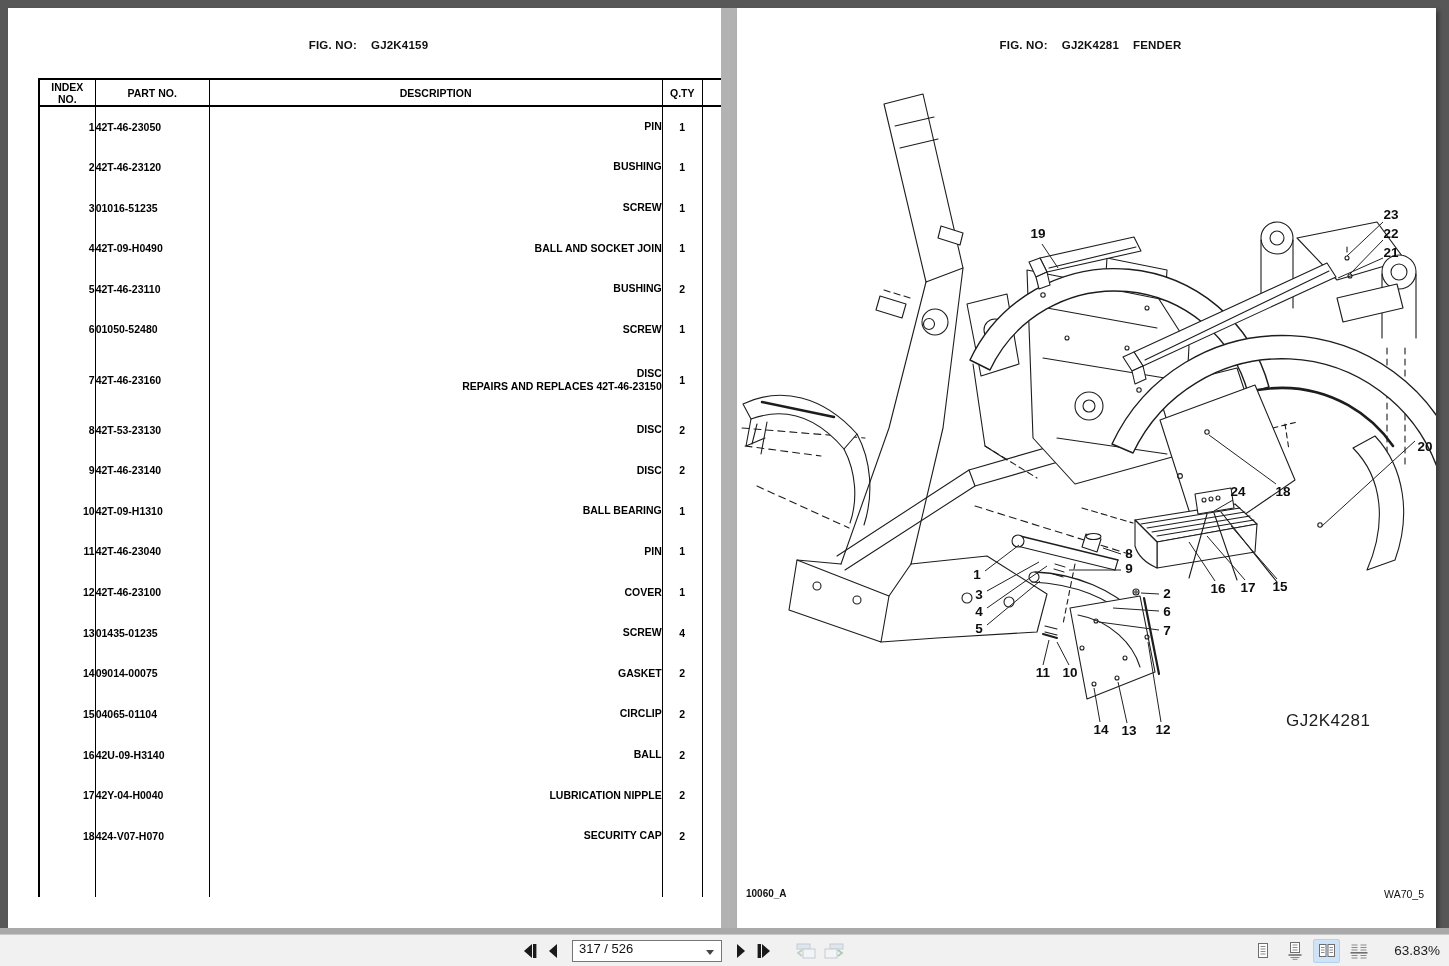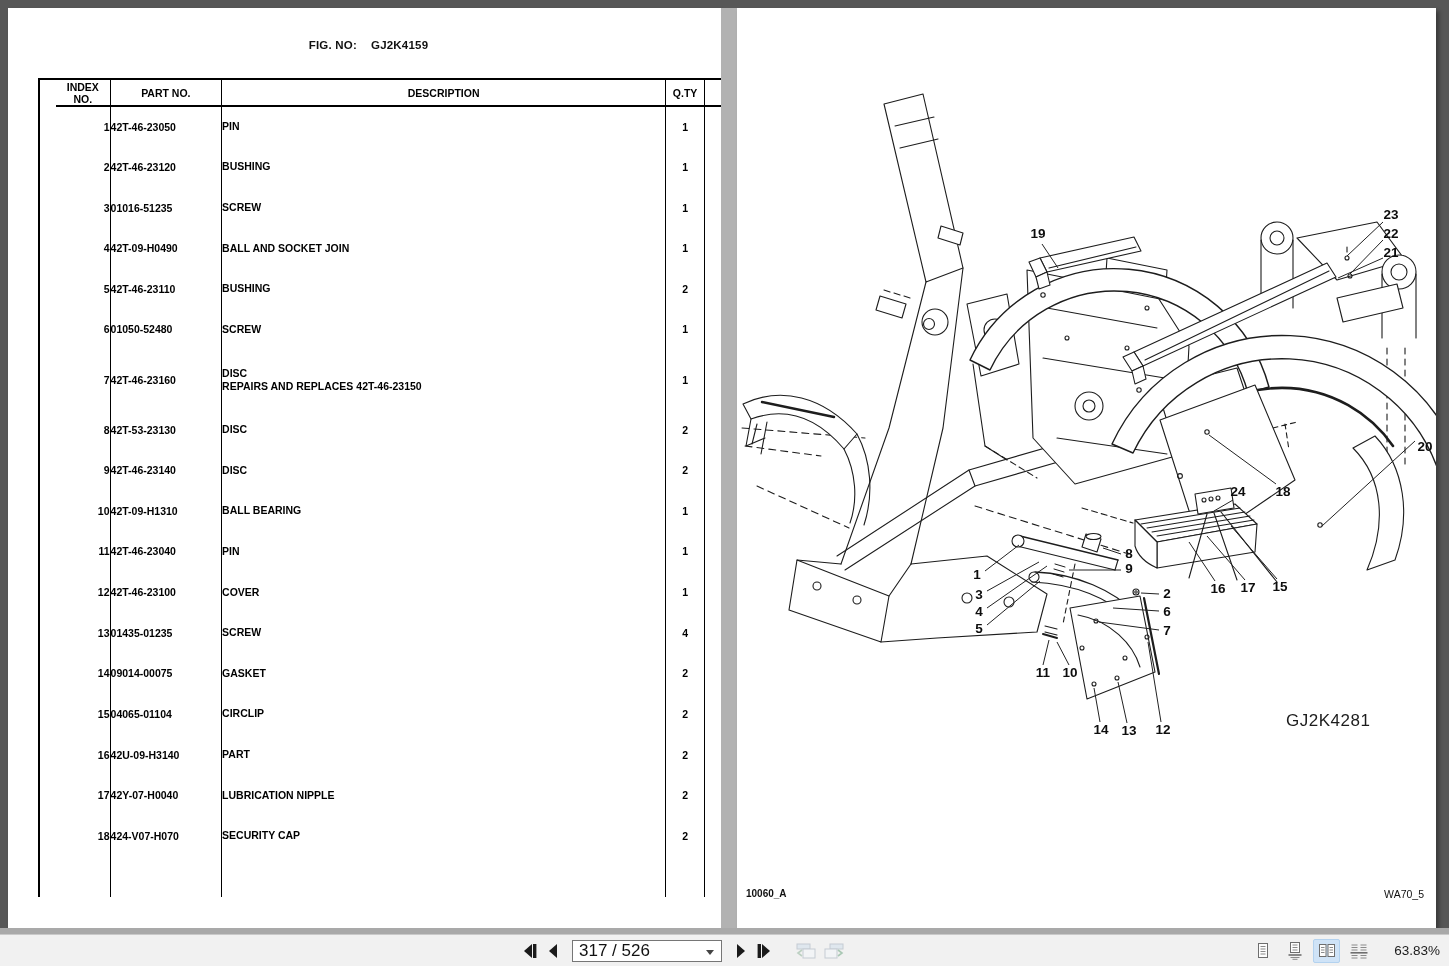--- a/index.html
+++ b/index.html
@@ -16,57 +16,57 @@
   
   .fig-heading{
     position:absolute;top:31px;left:8px;right:0;text-align:center;
     font-size:11.5px;font-weight:bold;color:#111;letter-spacing:.2px;white-space:nowrap;
   }
   .fig-heading span{margin:0 7px;}
 
   
   .table-wrap{
     position:absolute;left:30px;top:70px;width:786px;height:819px;
-    border:2px solid #000;border-bottom:none;box-sizing:border-box;padding-left:16px;
+    border:2px solid #000;border-bottom:none;box-sizing:border-box;
   }
   table.parts{width:100%;height:100%;border-collapse:collapse;table-layout:fixed;}
   table.parts th,table.parts td{
     font-size:10.5px;font-weight:bold;color:#000;padding:0;vertical-align:middle;
     overflow:hidden;white-space:nowrap;
   }
   table.parts th{border-bottom:2px solid #000;border-right:1.5px solid #000;text-align:center;line-height:12px;height:25px;}
   table.parts th:last-child{border-right:none;}
   table.parts td{border-right:1.5px solid #000;}
   table.parts td:last-child{border-right:none;}
   table.parts tbody tr{height:17.75px;}
   tbody.filler-body tr{height:auto;}
   td.c-index{text-align:right;padding-right:7px;}
   td.c-part{padding-left:5px;}
   td.c-desc{padding-left:6px;}
   td.c-qty{text-align:center;}
-  .desc,.desc2{line-height:13px;}
+  .desc,.desc2{line-height:13px;text-align:right;}
   .desc2:empty{display:none;}
 
   
   svg.diagram{position:absolute;left:0;top:0;}
   .diagram-footer-left{position:absolute;left:9px;top:880px;font-size:10px;font-weight:bold;color:#111;}
   .diagram-footer-right{position:absolute;right:12px;top:880px;font-size:10.5px;font-weight:normal;color:#111;}
   .drawing-id{position:absolute;left:549px;top:703px;font-size:17px;color:#1c1c1c;letter-spacing:.5px;}
 
   #callouts text{font-family:"Liberation Sans",sans-serif;font-weight:bold;font-size:13.5px;fill:#0d0d0d;text-anchor:middle;dominant-baseline:middle;}
   #callouts line{stroke:#222;stroke-width:1;}
 
   
   .hscroll{position:absolute;left:0;top:928px;width:1449px;height:6px;background:#a9a9a9;}
   .toolbar{position:absolute;left:0;top:934px;width:1449px;height:32px;background:#f1f1f1;border-top:1px solid #c9c9c9;box-sizing:border-box;}
   .nav-cluster{position:absolute;left:518px;top:3px;display:flex;align-items:center;}
   .tb-btn{width:24px;height:25px;border:none;background:transparent;display:flex;align-items:center;justify-content:center;padding:0;cursor:pointer;}
   .page-box{
     width:150px;height:22px;background:#fff;border:1px solid #767676;box-sizing:border-box;
-    display:flex;align-items:flex-end;margin:0 6px;padding:0 6px;font-size:17px;color:#111;position:relative;cursor:pointer;
+    display:flex;align-items:flex-start;margin:0 6px;padding:0 6px;font-size:13px;color:#111;position:relative;cursor:pointer;
   }
   .page-box .caret{
     position:absolute;right:7px;top:9px;width:0;height:0;
     border-left:4px solid transparent;border-right:4px solid transparent;border-top:5px solid #444;
   }
   .view-btns{display:flex;margin-left:16px;align-items:center;}
   .view-btn{width:28px;height:25px;border:none;background:transparent;display:flex;align-items:center;justify-content:center;padding:0;}
   .layout-cluster{position:absolute;left:1249px;top:4px;display:flex;align-items:center;gap:5px;}
   .layout-btn{width:27px;height:24px;border:1px solid transparent;background:transparent;border-radius:2px;display:flex;align-items:center;justify-content:center;padding:0;cursor:pointer;}
   .layout-btn.active{background:#cfe3f7;border-color:#b3d2ef;}
@@ -250,29 +250,29 @@
             <div class="desc">CIRCLIP</div>
 
           </td>
           <td class="c-qty">2</td>
           <td class="c-serial"></td>
         </tr>
           <tr>
           <td class="c-index">16</td>
           <td class="c-part">42U-09-H3140</td>
           <td class="c-desc">
-            <div class="desc">PART</div>
+            <div class="desc">BALL</div>
 
           </td>
           <td class="c-qty">2</td>
           <td class="c-serial"></td>
         </tr>
           <tr>
           <td class="c-index">17</td>
-          <td class="c-part">42Y-07-H0040</td>
+          <td class="c-part">42Y-04-H0040</td>
           <td class="c-desc">
             <div class="desc">LUBRICATION NIPPLE</div>
 
           </td>
           <td class="c-qty">2</td>
           <td class="c-serial"></td>
         </tr>
           <tr>
           <td class="c-index">18</td>
           <td class="c-part">424-V07-H070</td>
@@ -293,20 +293,23 @@
             <td></td>
         </tr>
       </tbody>
     </table>
   </div>
 </div>
 
 <div class="page-gap"></div>
 
 <div class="page page-right">
+  <div class="fig-heading">
+    <span>FIG. NO:</span><span>GJ2K4281</span><span>FENDER</span>
+  </div>
 
   <svg class="diagram" width="699" height="920" viewBox="0 0 699 920" xmlns="http://www.w3.org/2000/svg">
     <g stroke="#1d1d1d" fill="none" stroke-width="1.1" stroke-linejoin="round" stroke-linecap="round">
 
       <path d="M5,420 L128,430" stroke-dasharray="7 5"></path>
       <path d="M8,438 L84,448" stroke-dasharray="7 5"></path>
       <path d="M20,478 L112,520" stroke-dasharray="7 5"></path>
       <path d="M238,498 L392,546" stroke-dasharray="7 5"></path>
       <path d="M345,500 L396,515" stroke-dasharray="6 4"></path>
       <path d="M650,340 L650,470" stroke-dasharray="6 5"></path>

